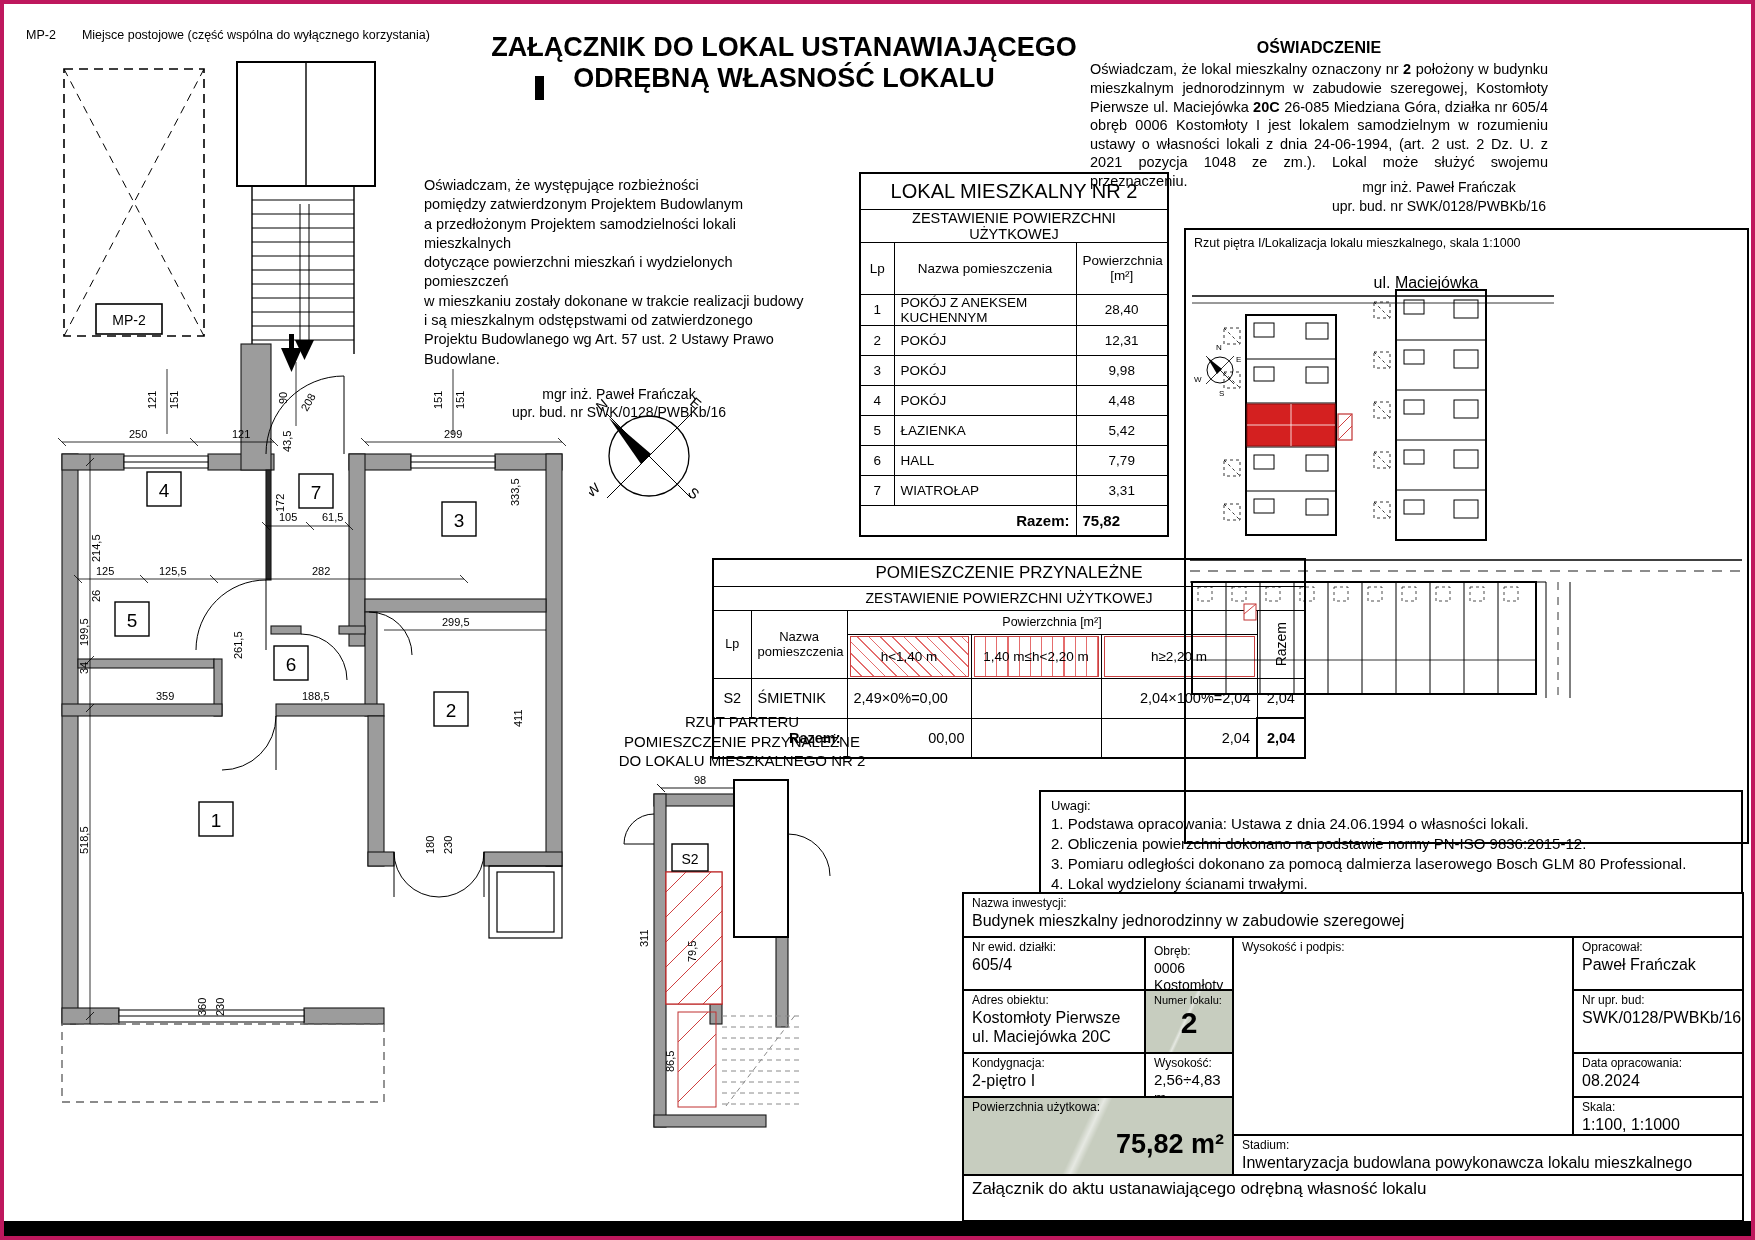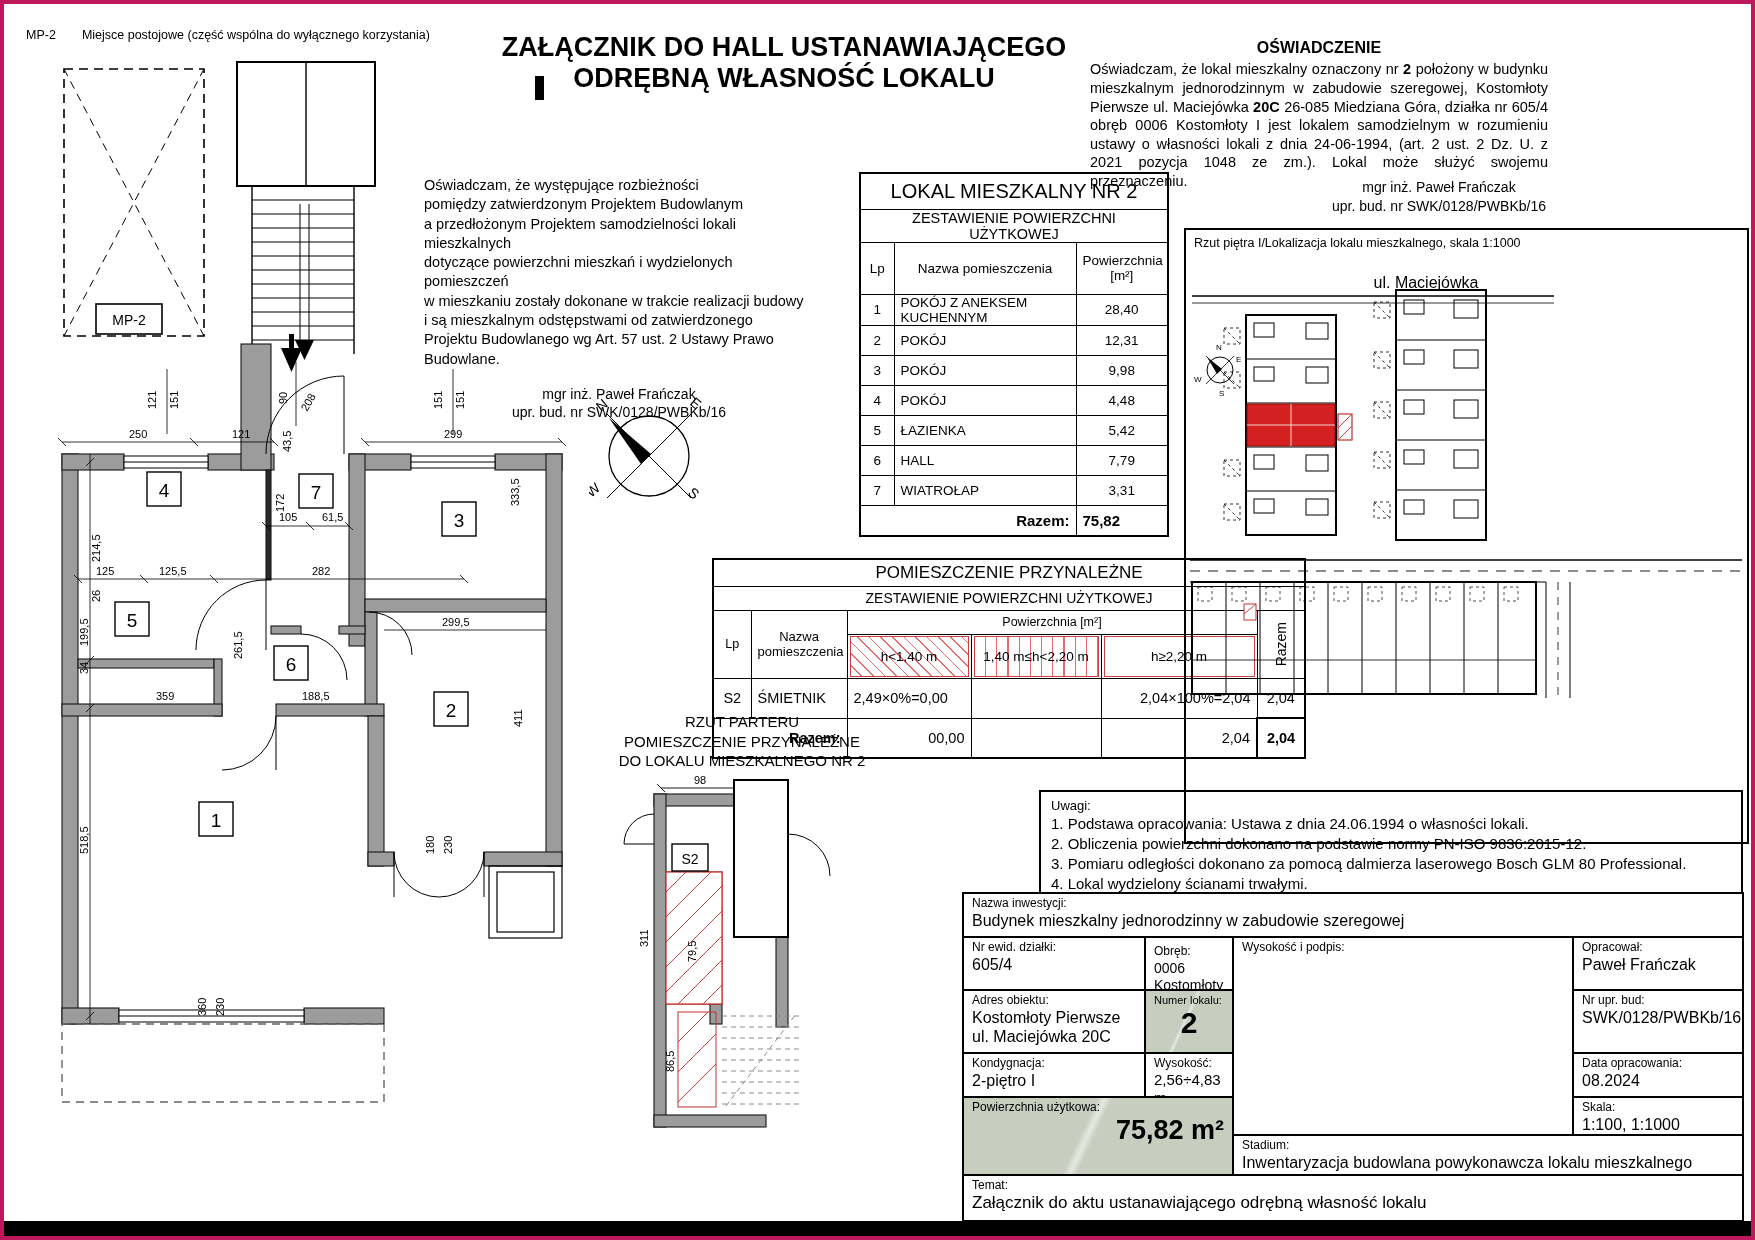--- a/index.html
+++ b/index.html
@@ -98,21 +98,21 @@
       <line x1="233" y1="258" x2="335" y2="258"></line>
         <line x1="233" y1="272" x2="335" y2="272"></line>
       <line x1="233" y1="286" x2="335" y2="286"></line>
     </g>
     <line x1="281" y1="150" x2="281" y2="290" stroke="#000" stroke-width="1"></line>
     <line x1="290" y1="150" x2="290" y2="290" stroke="#000" stroke-width="1"></line>
     <polygon points="276,286 295,286 285.5,306" fill="#000"></polygon>
   </svg>
 
   <div class="abs doc-title">
-    <div>ZAŁĄCZNIK DO HALL USTANAWIAJĄCEGO</div>
+    <div>ZAŁĄCZNIK DO LOKAL USTANAWIAJĄCEGO</div>
     <div>ODRĘBNĄ WŁASNOŚĆ LOKALU</div>
   </div>
   <div class="abs black-mark"></div>
 
   <div class="abs rozb">
     <div>Oświadczam, że występujące rozbieżności</div>
     <div>pomiędzy zatwierdzonym Projektem Budowlanym</div>
     <div>a przedłożonym Projektem samodzielności lokali mieszkalnych</div>
     <div>dotyczące powierzchni mieszkań i wydzielonych pomieszczeń</div>
     <div>w mieszkaniu zostały dokonane w trakcie realizacji budowy</div>
@@ -635,30 +635,29 @@
     <div class="tb-cell" style="left:182px;top:160px;width:90px;height:46px;">
       <div class="tb-lbl">Wysokość:</div>
       <div class="tb-val" style="font-size:15px;">2,56÷4,83 m</div>
     </div>
     <div class="tb-cell" style="left:610px;top:160px;width:172px;height:46px;">
       <div class="tb-lbl">Data opracowania:</div>
       <div class="tb-val">08.2024</div>
     </div>
     <div class="tb-cell green" style="left:0;top:204px;width:272px;height:80px;">
       <div class="tb-lbl">Powierzchnia użytkowa:</div>
-      <div style="font-size:27px;font-weight:bold;text-align:right;">75,82 m²</div>
+      <div style="font-size:27px;font-weight:bold;text-align:right;margin-top:14px;">75,82 m²</div>
     </div>
     <div class="tb-cell" style="left:610px;top:204px;width:172px;height:40px;">
       <div class="tb-lbl">Skala:</div>
       <div class="tb-val">1:100, 1:1000</div>
     </div>
     <div class="tb-cell" style="left:270px;top:242px;width:512px;height:42px;">
       <div class="tb-lbl">Stadium:</div>
       <div class="tb-val">Inwentaryzacja budowlana powykonawcza lokalu mieszkalnego</div>
     </div>
     <div class="tb-cell" style="left:0;top:282px;width:782px;height:48px;">
-      <div class="tb-lbl">Temat:</div>
       <div class="tb-val" style="font-size:17px;">Załącznik do aktu ustanawiającego odrębną własność lokalu</div>
     </div>
   </div>
 
   <div class="bottom-bar"></div>
 </div>
 
 </body></html>

